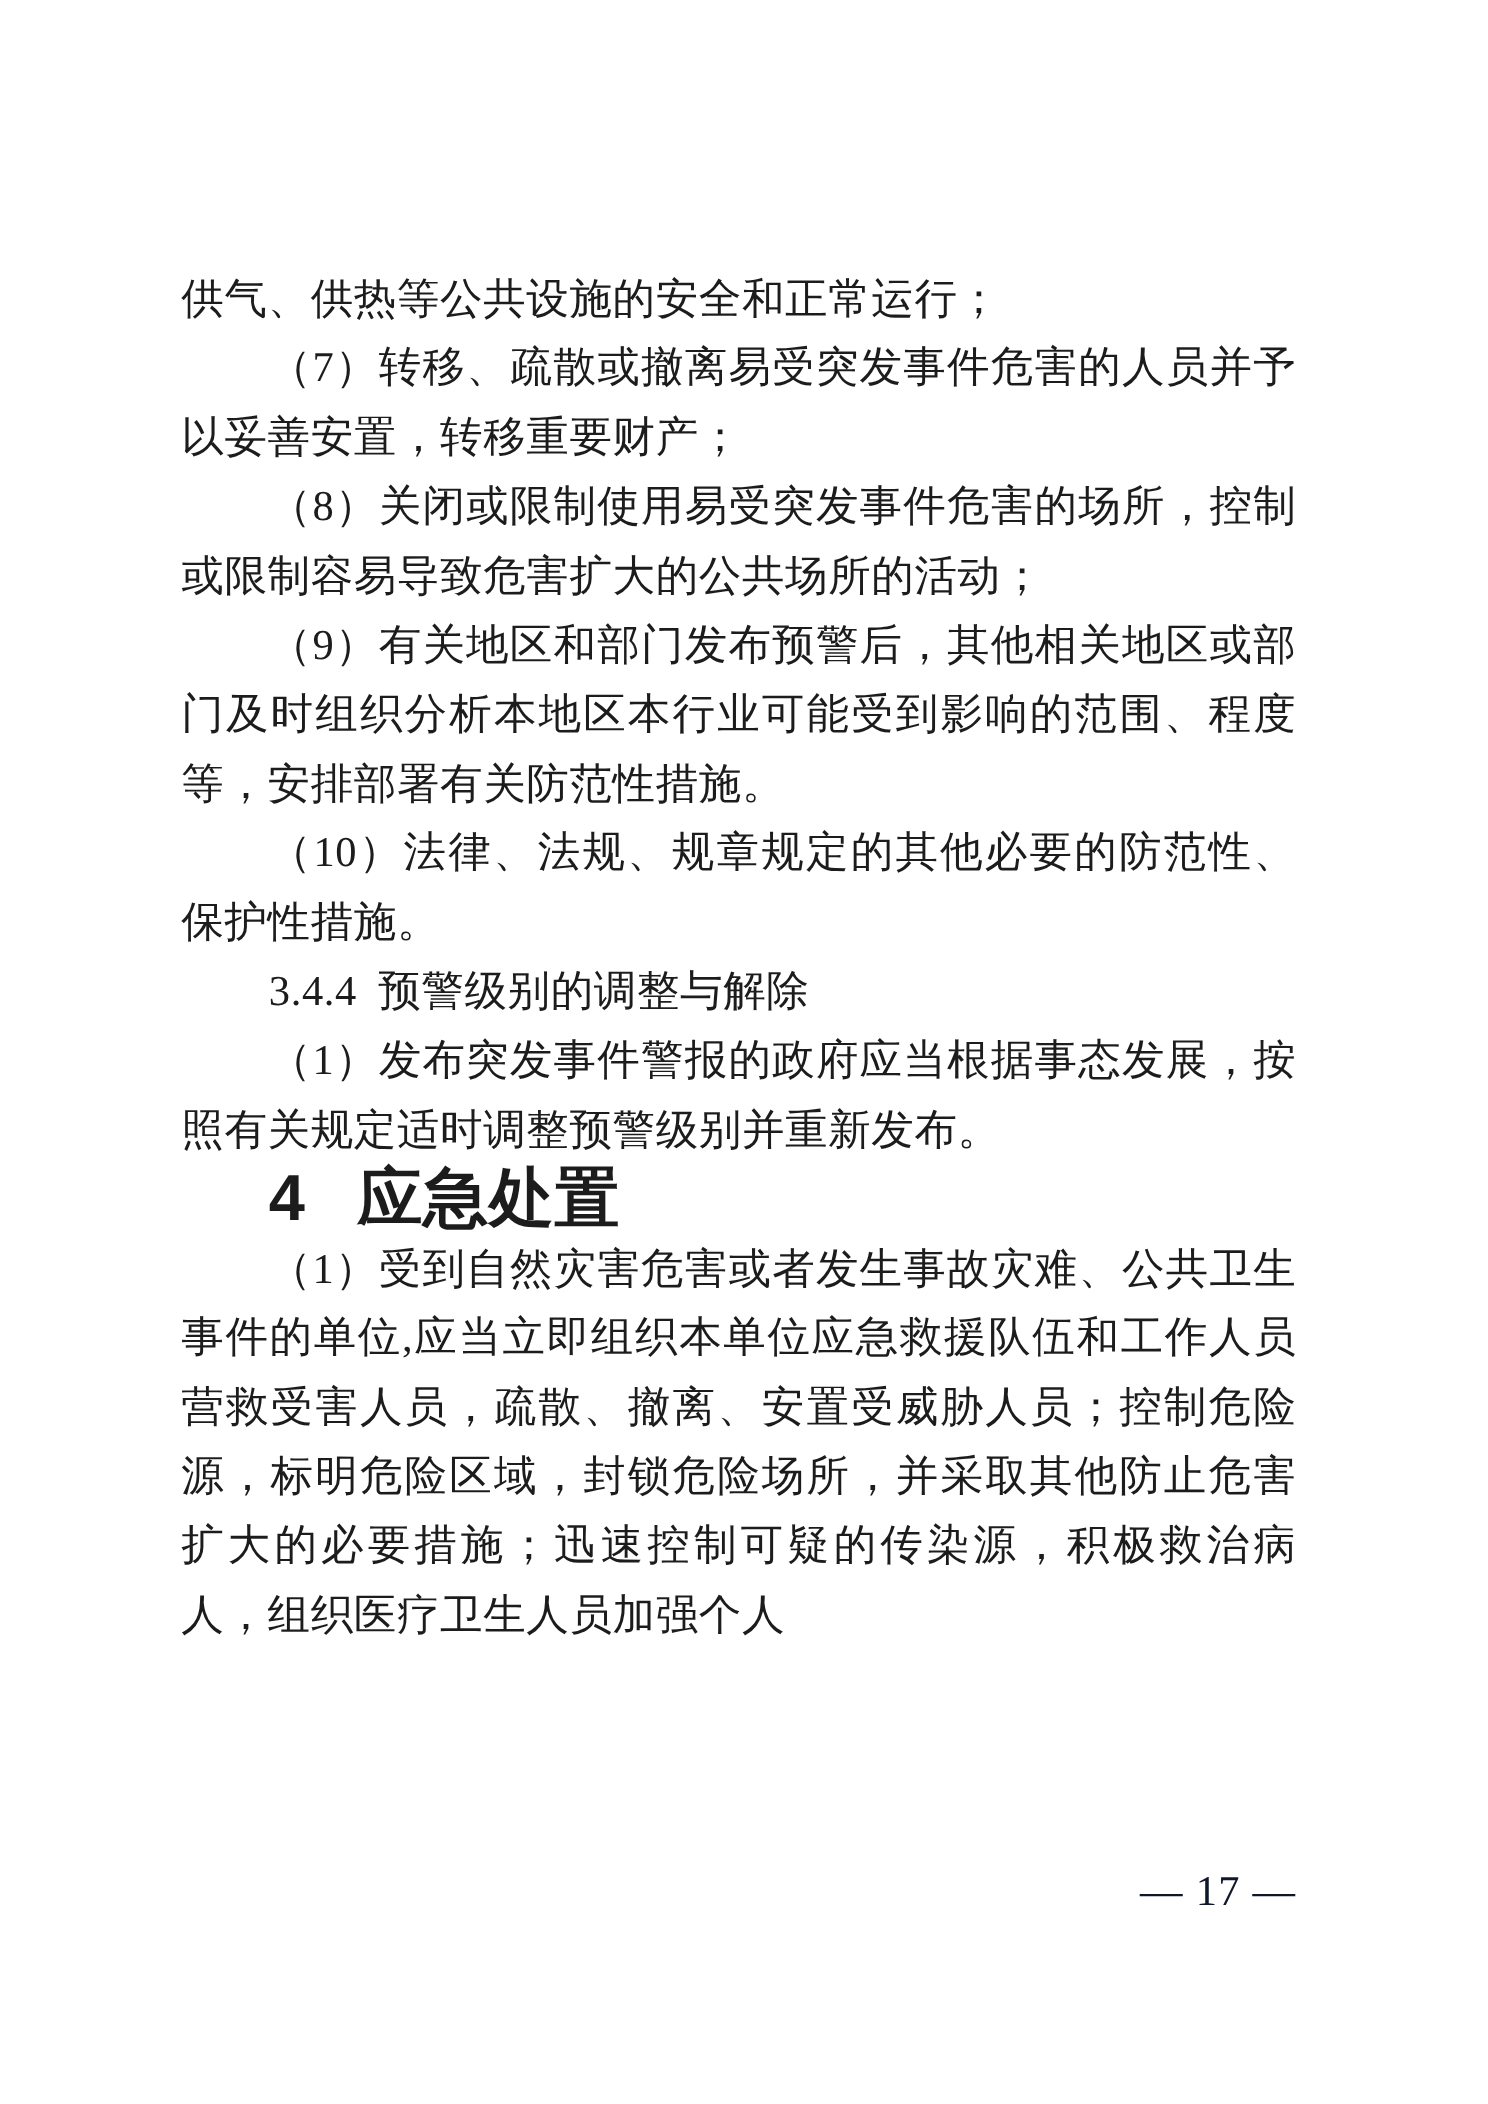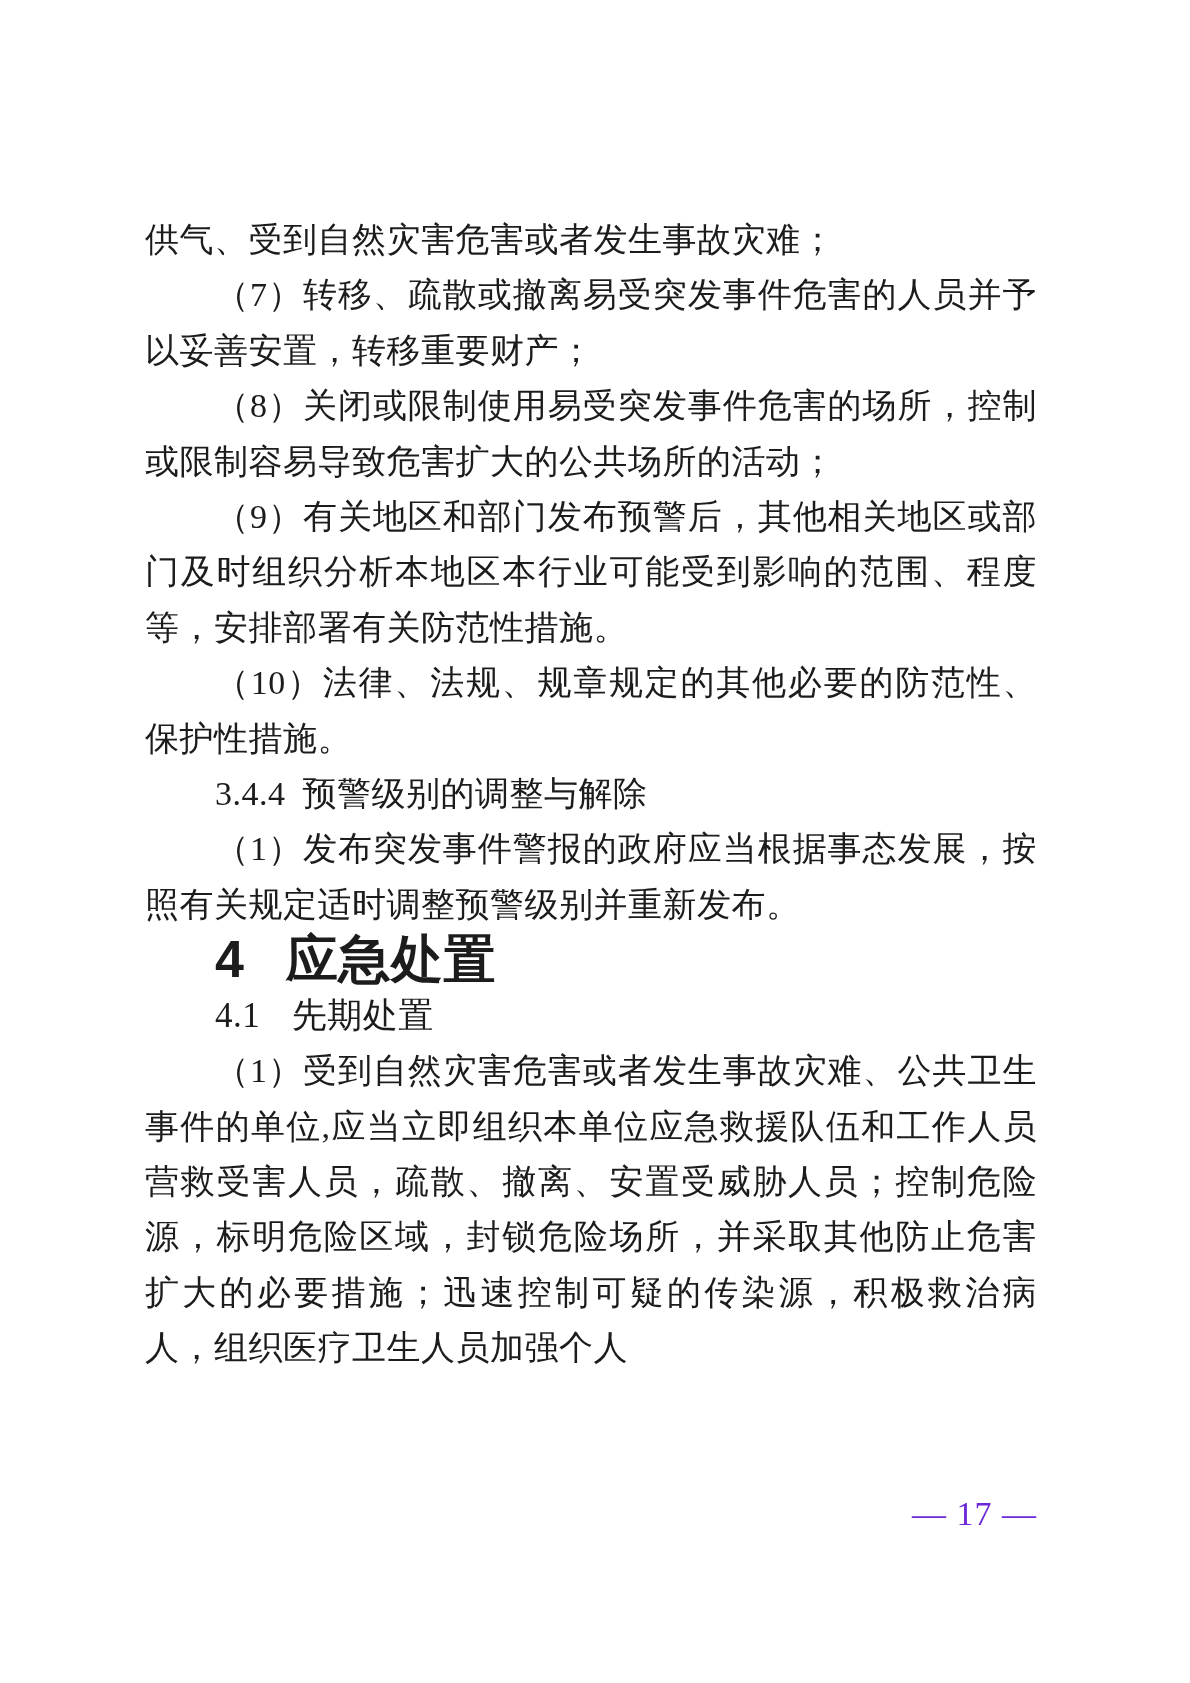--- a/index.html
+++ b/index.html
@@ -71,54 +71,51 @@
   .content p.h2 .hnum {
     margin-right: 0.9em;
   }
   .footer-pagenum {
     position: absolute;
     top: 1494px;
     right: 153px;
     font-size: 34px;
     line-height: 40px;
     letter-spacing: 1px;
-    color: #6d28d9;
+    color: #0f172a;
   }
 </style>
 </head>
 <body>
 
 <div class="page">
 
   <div class="content">
 
-    <p class="continuation">供气、受到自然灾害危害或者发生事故灾难；</p>
+    <p class="continuation">供气、供热等公共设施的安全和正常运行；</p>
 
     <p class="indent">（7）转移、疏散或撤离易受突发事件危害的人员并予以妥善安置，转移重要财产；</p>
 
     <p class="indent">（8）关闭或限制使用易受突发事件危害的场所，控制或限制容易导致危害扩大的公共场所的活动；</p>
 
     <p class="indent">（9）有关地区和部门发布预警后，其他相关地区或部门及时组织分析本地区本行业可能受到影响的范围、程度等，安排部署有关防范性措施。</p>
 
     <p class="indent">（10）法律、法规、规章规定的其他必要的防范性、保护性措施。</p>
 
     <p class="h3">
       <span class="hnum">3.4.4</span><span>预警级别的调整与解除</span>
     </p>
 
     <p class="indent">（1）发布突发事件警报的政府应当根据事态发展，按照有关规定适时调整预警级别并重新发布。</p>
 
 
     <p class="h1">
       <span class="hnum">4</span><span>应急处置</span>
     </p>
 
-    <p class="h2">
-      <span class="hnum">4.1</span><span>先期处置</span>
-    </p>
 
     <p class="indent">（1）受到自然灾害危害或者发生事故灾难、公共卫生事件的单位,应当立即组织本单位应急救援队伍和工作人员营救受害人员，疏散、撤离、安置受威胁人员；控制危险源，标明危险区域，封锁危险场所，并采取其他防止危害扩大的必要措施；迅速控制可疑的传染源，积极救治病人，组织医疗卫生人员加强个人</p>
 
   </div>
 
   <div class="footer-pagenum">— 17 —</div>
 
 </div>
 
 </body></html>

